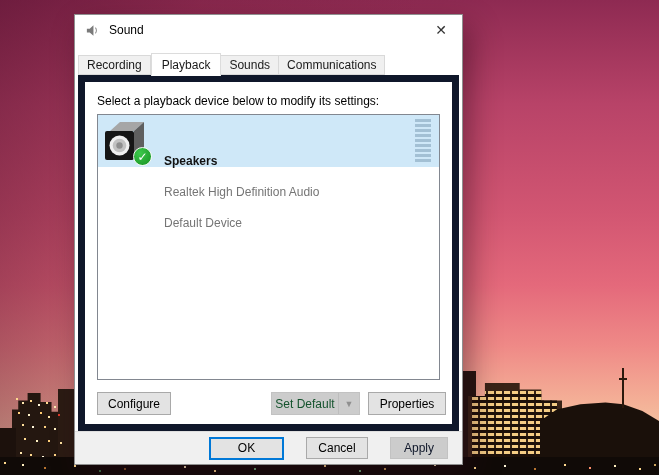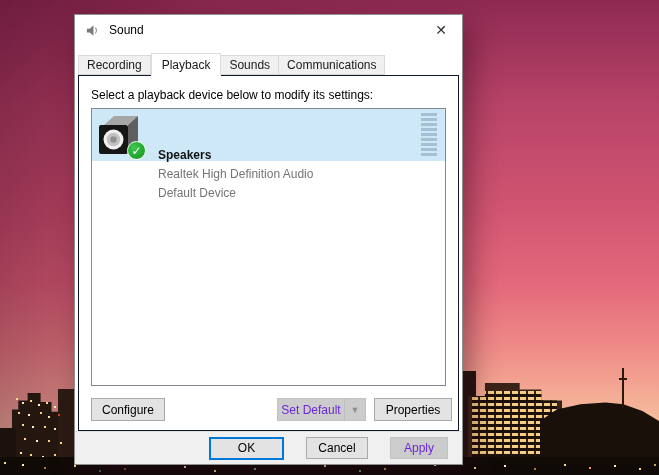--- a/index.html
+++ b/index.html
@@ -60,53 +60,53 @@
 
   .tabstrip { position:absolute; left:3px; right:3px; top:37px; height:23px;
     display:flex; align-items:flex-end; z-index:3; }
   .tab { height:20px; padding:0 8px; font-size:12px; color:#1a1a1a; background:#f0f0f0;
     border:1px solid #d9d9d9; border-left:none; display:flex; align-items:center; }
   .tab:first-child { border-left:1px solid #d9d9d9; }
   .tab.active { height:23px; background:#fff; border:1px solid #dcdcdc; border-bottom:1px solid #fff;
     margin-bottom:-1px; position:relative; z-index:4; padding:0 10px; }
 
   .tabpage { position:absolute; left:3px; right:3px; top:60px; bottom:33px;
-    background:#fff; border:1px solid #0f172a;text-decoration:underline; }
+    background:#fff; border:7px solid #0f172a;text-decoration:underline; }
   .instruction { position:absolute; left:12px; top:12px; font-size:12px; color:#000; }
 
   .listbox { position:absolute; left:12px; right:12px; top:32px; bottom:44px;
     background:#fff; border:1px solid #828790; overflow:hidden; }
   .device-item { position:relative; width:100%; height:52px; background:#cfe8f8; }
   .device-icon-wrap { position:absolute; left:6px; top:4px; width:44px; height:44px; }
   .badge { position:absolute; right:-4px; bottom:-3px; width:19px; height:19px; border-radius:50%;
     background:radial-gradient(circle at 35% 30%, #3cc94a, #1f9e2c 75%); border:1px solid #f2fbf3;
     color:#fff; font-size:12px; font-weight:bold; display:flex; align-items:center; justify-content:center; }
   .device-text { position:absolute; left:66px; top:5px; }
   .device-name { font-size:12px; font-weight:600; color:#121212; line-height:14px;margin-top:34px; }
-  .device-desc, .device-status { font-size:12px; color:#757575; line-height:14px; margin-top:5px; }
+  .device-desc, .device-status { font-size:12px; color:#757575; line-height:14px; margin-top:17px; }
   .meter { position:absolute; right:8px; top:4px; width:16px; height:44px;
     background:repeating-linear-gradient(to bottom, #a3c0d4 0 3px, rgba(163,192,212,0) 3px 5px); }
 
   .btn { font-size:12px; color:#000; background:#e3e3e3; border:1px solid #a9a9a9;
     display:inline-flex; align-items:center; justify-content:center; }
   .panel-buttons { position:absolute; left:0; right:0; bottom:9px; height:23px; }
   .btn-configure { position:absolute; left:12px; width:74px; height:23px; }
   .split-btn { position:absolute; right:92px; width:89px; height:23px; display:flex;
     background:#cccccc; border:1px solid #c2c2c2; }
-  .split-main { flex:1; font-size:12px; color:#6d28d9; display:flex; align-items:center; justify-content:center; }
+  .split-main { flex:1; font-size:12px; color:#14532d; display:flex; align-items:center; justify-content:center; }
   .split-arrow { width:21px; border-left:1px solid #bdbdbd; font-size:9px; color:#8f8f8f;
     display:flex; align-items:center; justify-content:center; }
   .btn-properties { position:absolute; right:6px; width:78px; height:23px; }
 
   .footer { position:absolute; left:0; right:0; bottom:0; height:33px; background:#f0f0f0;
     border-top:1px solid #dfdfdf; display:flex; justify-content:flex-end; align-items:center;
     gap:22px; padding-right:14px; }
   .btn-ok { width:75px; height:23px; background:#e3e3e3; border:2px solid #0078d7; font-size:12px; }
   .btn-cancel { width:62px; height:22px; }
-  .btn-disabled { width:58px; height:22px; background:#cccccc; border:1px solid #c2c2c2; color:#6d28d9; }
+  .btn-disabled { width:58px; height:22px; background:#cccccc; border:1px solid #c2c2c2; color:#0f172a; }
 </style>
 </head>
 <body>
 
 <div class="screen">
 
   <div class="skyline">
     <div class="bldg bldg-l1"></div>
     <div class="bldg bldg-l2"></div>
     <div class="bldg bldg-l3"></div>

